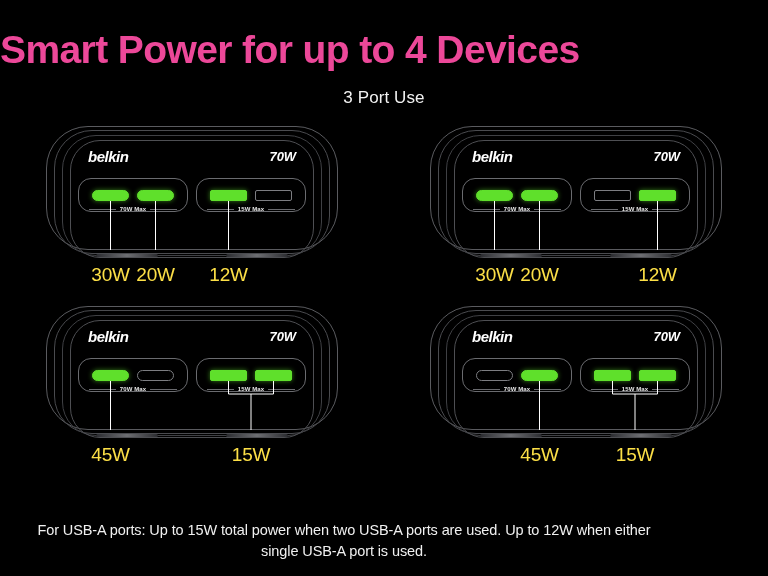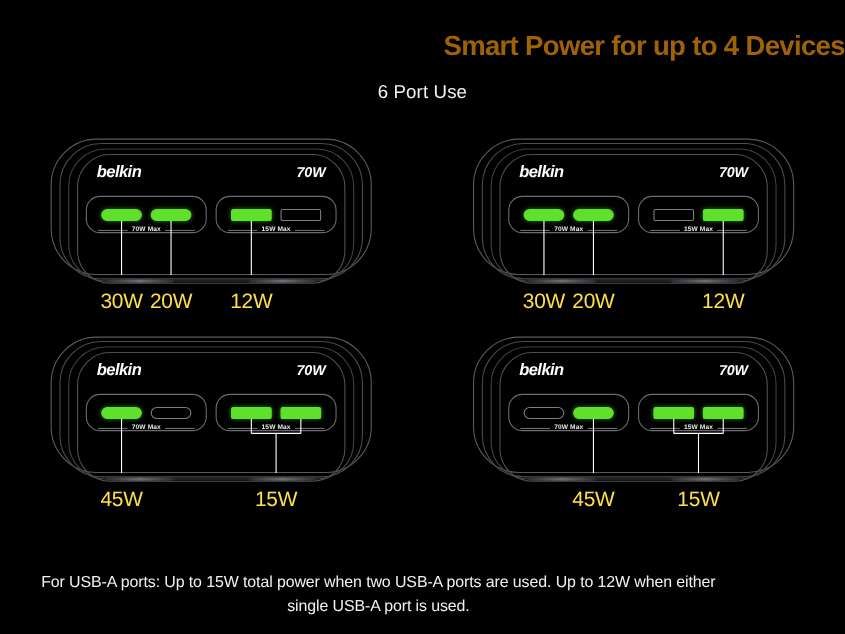--- a/index.html
+++ b/index.html
@@ -12,27 +12,27 @@
   }
 
   body {
     font-family: "Liberation Sans", sans-serif;
     color: #ffffff;
     position: relative;
   }
 
   
   .page-title {
-    text-align: right;
-    font-size: 25px;
+    text-align: left;
+    font-size: 39px;
     font-weight: bold;
     letter-spacing: -0.6px;
     line-height: 1;
     padding-top: 30px;
-    color: #a16207;
+    color: #ec4899;
   }
 
   .page-subtitle {
     text-align: center;
     font-size: 17px;
     font-weight: 400;
     color: #f2f2f2;
     margin-top: 19px;
     letter-spacing: 0.1px;
   }
@@ -218,21 +218,21 @@
     line-height: 1.45;
     color: #f0f0f0;
     padding: 0 34px;
     letter-spacing: -0.1px;
   }
 </style>
 </head>
 <body>
 
 <h1 class="page-title">Smart Power for up to 4 Devices</h1>
-<div class="page-subtitle">6 Port Use</div>
+<div class="page-subtitle">3 Port Use</div>
 
 <div class="device-grid">
     <div class="device-cell">
       <div class="charger">
         <div class="shell s1"></div>
         <div class="shell s2"></div>
         <div class="shell s3"></div>
         <div class="shell s4"></div>
         <div class="foot left"></div>
         <div class="foot right"></div>

